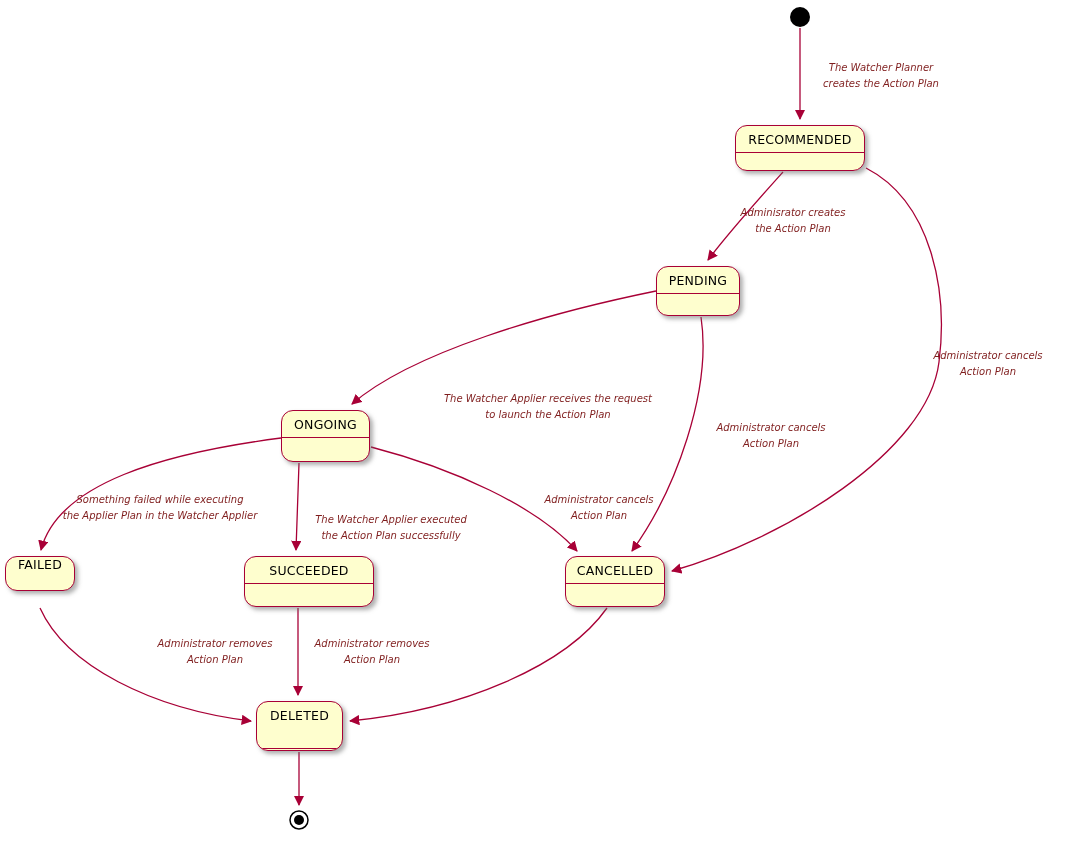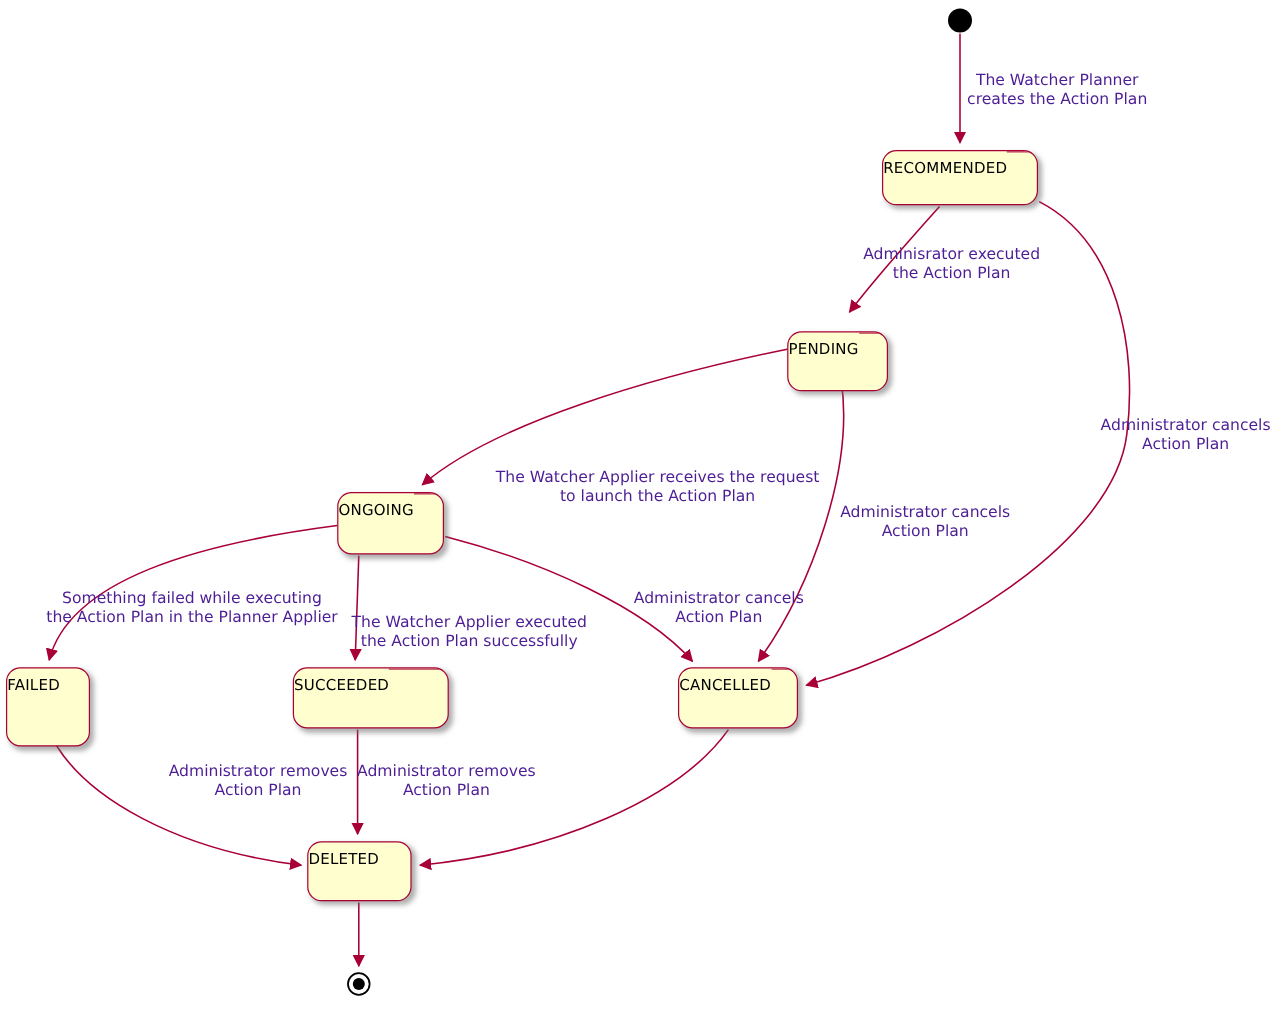--- a/index.html
+++ b/index.html
@@ -19,44 +19,45 @@
     position: absolute; left: 0; top: 0;
     width: 1069px; height: 841px;
   }
   .state {
     position: absolute;
     background: #FEFECE;
     border: 1.5px solid #A80036;
     border-radius: 12px;
     box-shadow: 3px 3px 4px rgba(110,110,110,0.55);
     display: flex;
-    flex-direction: row;
+    flex-direction: column;
     overflow: hidden;
   }
   .state-title {
     height: 26px;
     display: flex;
     align-items: center;
     justify-content: center;
     font-size: 12.5px;
     letter-spacing: 0.2px;
     color: #000;
   }
   .state-body {
     flex: 1;
     border-top: 1px solid #A80036;
   }
   .edge-label {
     position: absolute;
     transform: translate(-50%, -50%);
     text-align: center;
-    font-size: 13px;
+    font-size: 10px;
     line-height: 15.5px;
     white-space: nowrap;
-    color: #4c1d95;
+    color: #7f1d1d;
+    font-style: italic;
   }
 </style>
 </head>
 <body>
 
 <div class="canvas">
 
   <svg class="edges" viewBox="0 0 1069 841">
     <defs>
       <marker id="arrow" viewBox="0 0 10 10" refX="9" refY="5" markerWidth="8" markerHeight="8" orient="auto-start-reverse">
@@ -81,31 +82,31 @@
 
     <circle cx="299" cy="820" r="9" fill="#ffffff" stroke="#000000" stroke-width="1.5"></circle>
     <circle cx="299" cy="820" r="5" fill="#000000"></circle>
   </svg>
 
   <div class="state" style="left:735px; top:125px; width:130px; height:46px;">
     <div class="state-title">RECOMMENDED</div>
     <div class="state-body"></div>
   </div>
 
-  <div class="state" style="left:656px; top:266px; width:84px; height:50px;margin-top:10px;">
+  <div class="state" style="left:656px; top:266px; width:84px; height:50px;">
     <div class="state-title">PENDING</div>
     <div class="state-body"></div>
   </div>
 
   <div class="state" style="left:281px; top:410px; width:89px; height:52px;">
     <div class="state-title">ONGOING</div>
     <div class="state-body"></div>
   </div>
 
-  <div class="state" style="left:5px; top:556px; width:70px; height:66px;gap:32px;">
+  <div class="state" style="left:5px; top:556px; width:70px; height:35px;gap:32px;">
     <div class="state-title">FAILED</div>
     <div class="state-body"></div>
   </div>
 
   <div class="state" style="left:244px; top:556px; width:130px; height:51px;">
     <div class="state-title">SUCCEEDED</div>
     <div class="state-body"></div>
   </div>
 
   <div class="state" style="left:565px; top:556px; width:100px; height:51px;">
@@ -117,32 +118,32 @@
     <div class="state-title">DELETED</div>
     <div class="state-body"></div>
   </div>
 
   <div class="edge-label" style="left:881px; top:75px;">
     <div>The Watcher Planner</div>
     <div>creates the Action Plan</div>
   </div>
 
   <div class="edge-label" style="left:793px; top:220px;">
-    <div>Adminisrator executed</div>
+    <div>Adminisrator creates</div>
     <div>the Action Plan</div>
   </div>
 
   <div class="edge-label" style="left:548px; top:363px;margin-top:43px;">
     <div>The Watcher Applier receives the request</div>
     <div>to launch the Action Plan</div>
   </div>
 
   <div class="edge-label" style="left:160px; top:507px;">
     <div>Something failed while executing</div>
-    <div>the Action Plan in the Planner Applier</div>
+    <div>the Applier Plan in the Watcher Applier</div>
   </div>
 
   <div class="edge-label" style="left:391px; top:507px;margin-top:20px;">
     <div>The Watcher Applier executed</div>
     <div>the Action Plan successfully</div>
   </div>
 
   <div class="edge-label" style="left:599px; top:507px;">
     <div>Administrator cancels</div>
     <div>Action Plan</div>

